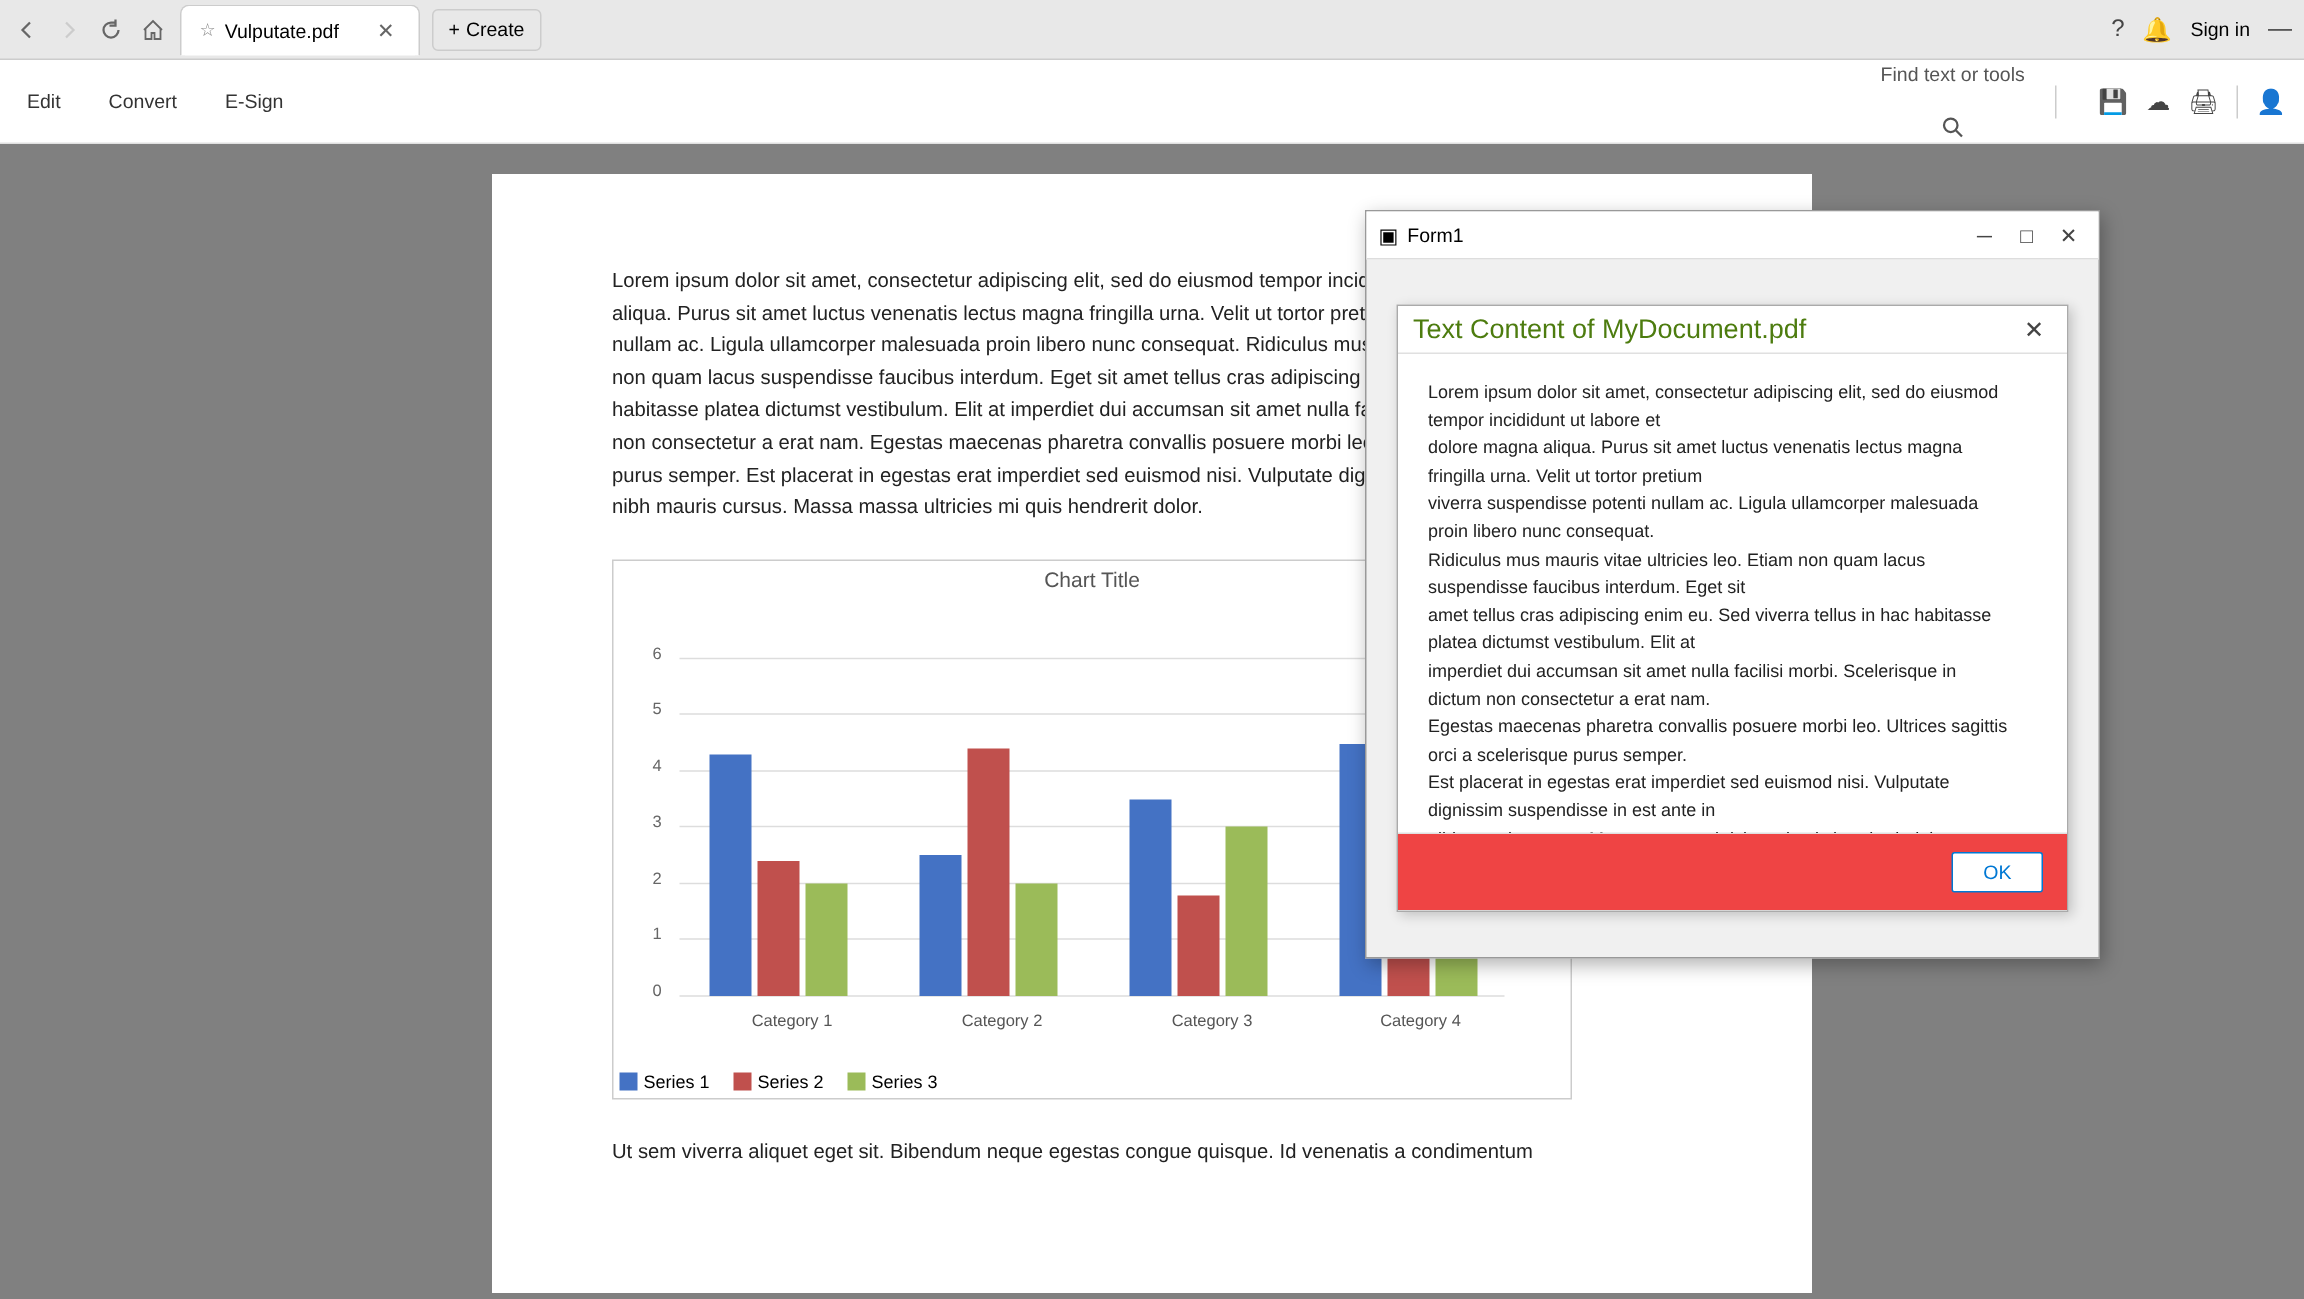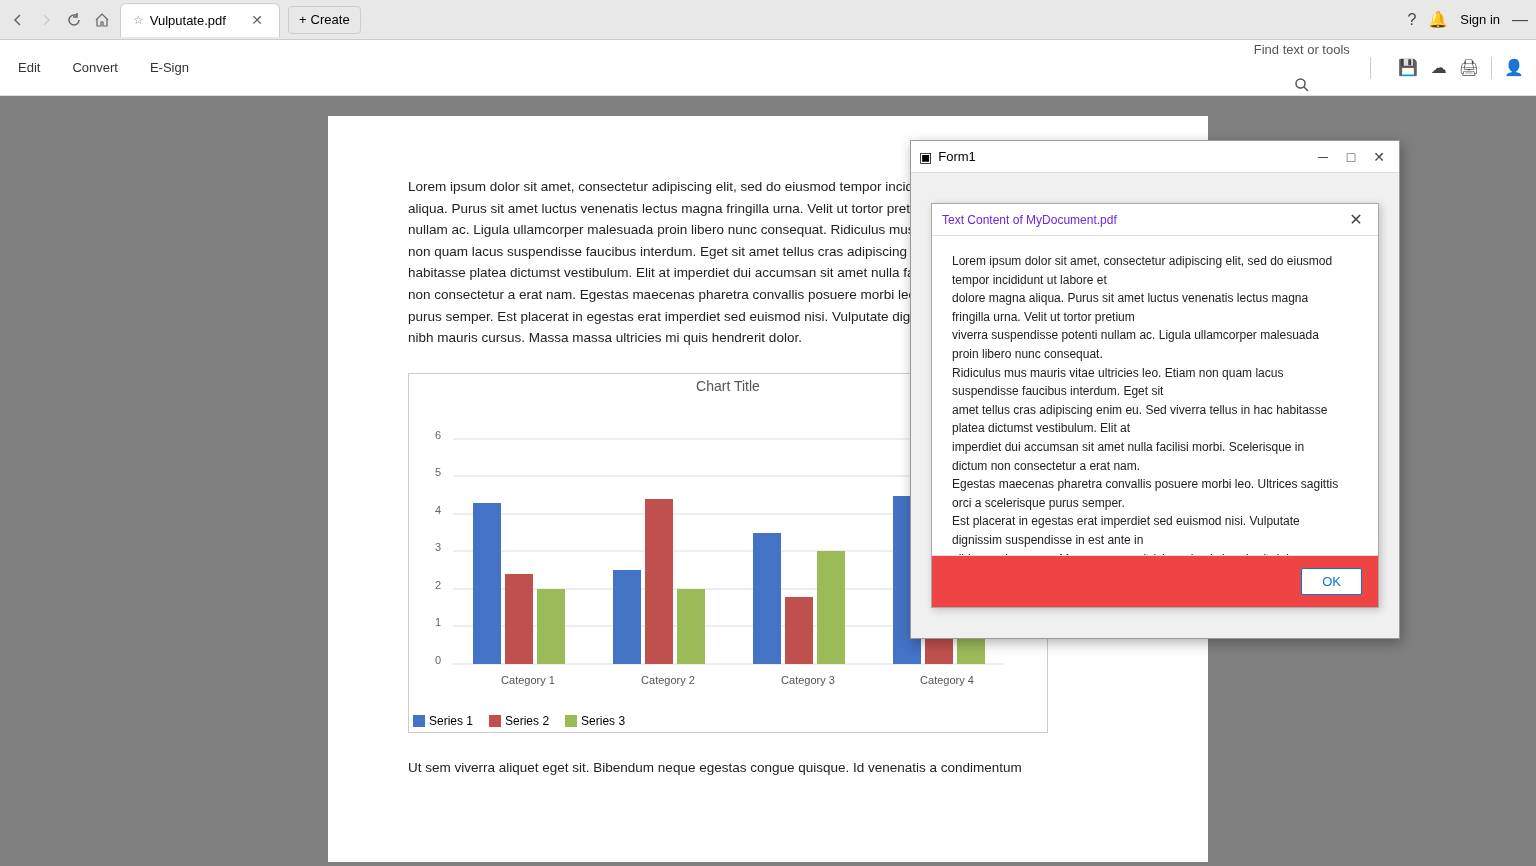--- a/index.html
+++ b/index.html
@@ -48,21 +48,21 @@
     .form1-titlebar { background: #fff; height: 32px; display: flex; align-items: center; padding: 0 8px; border-bottom: 1px solid #ddd; }
     .form1-icon { font-size: 14px; margin-right: 6px; }
     .form1-title { font-size: 13px; flex: 1; }
     .form1-controls { display: flex; gap: 4px; }
     .win-ctrl { width: 24px; height: 24px; display: flex; align-items: center; justify-content: center; cursor: pointer; font-size: 14px; color: #444; border-radius: 2px; }
     .form1-body { padding: 20px; }
 
     
     .dialog { background: #fff; border: 1px solid #aaa; box-shadow: 2px 2px 8px rgba(0,0,0,0.2); margin: 10px 0; }
     .dialog-titlebar { background: #fff; height: 32px; display: flex; align-items: center; padding: 0 10px; border-bottom: 1px solid #e0e0e0; }
-    .dialog-title { font-size: 12px; flex: 1; color: #6d28d9; }
+    .dialog-title { font-size: 18px; flex: 1; color: #4d7c0f; }
     .dialog-close { cursor: pointer; font-size: 16px; color: #444; width: 24px; height: 24px; display: flex; align-items: center; justify-content: center; }
     .dialog-body { padding: 16px 20px 20px 20px; font-size: 12px; line-height: 1.55; color: #222; max-height: 320px; overflow-y: auto; border-bottom: 1px solid #e0e0e0; }
     .dialog-footer { padding: 12px 16px; display: flex; justify-content: flex-end; background: #ef4444; }
     .ok-btn { background: #fff; border: 1px solid #0078d4; color: #0078d4; padding: 5px 20px; font-size: 13px; cursor: pointer; border-radius: 2px; }
   </style>
 </head>
 <body>
 
 <div class="browser-chrome">
   <div class="browser-icon">

